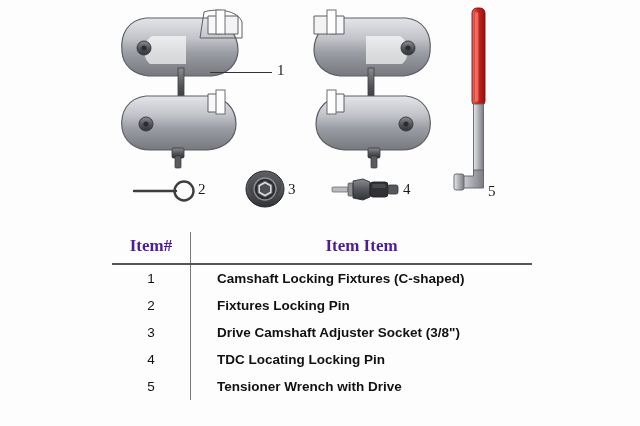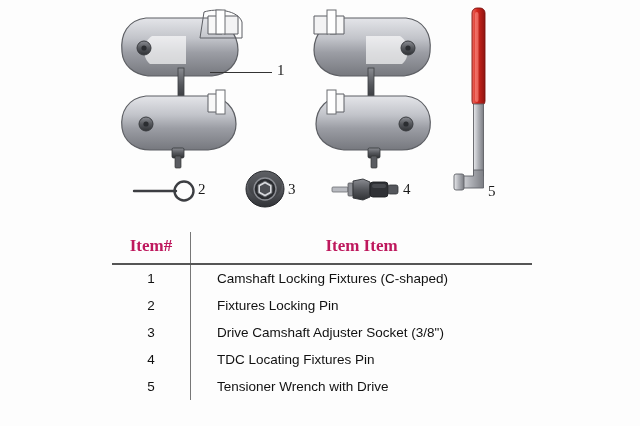--- a/index.html
+++ b/index.html
@@ -55,21 +55,21 @@
   table.parts {
     border-collapse: collapse;
     width: 420px;
   }
   table.parts th {
     font-family: "Liberation Serif", serif;
     font-weight: bold;
     font-size: 17px;
     padding: 4px 0 7px 0;
     text-align: center;
-    color: #be185d;
+    color: #4c1d95;
   }
   table.parts thead tr {
     border-bottom: 2px solid #555;
   }
   table.parts th.col-item {
     width: 78px;
     border-right: 1px solid #777;
   }
   table.parts td {
     font-family: "Liberation Sans", sans-serif;
@@ -78,20 +78,21 @@
     color: #111;
   }
   table.parts td.num {
     width: 78px;
     text-align: center;
     border-right: 1px solid #777;
   }
   table.parts td.name {
     padding-left: 26px;
     text-align: left;
+    font-weight: bold;
   }
 
   
   svg { display: block; overflow: visible; }
 </style>
 </head>
 <body>
 
 <div class="page">
 
@@ -246,21 +247,21 @@
         <tr>
           <td class="num">2</td>
           <td class="name">Fixtures Locking Pin</td>
         </tr>
         <tr>
           <td class="num">3</td>
           <td class="name">Drive Camshaft Adjuster Socket (3/8")</td>
         </tr>
         <tr>
           <td class="num">4</td>
-          <td class="name">TDC Locating Fixtures Pin</td>
+          <td class="name">TDC Locating Locking Pin</td>
         </tr>
         <tr>
           <td class="num">5</td>
           <td class="name">Tensioner Wrench with Drive</td>
         </tr>
       </tbody>
     </table>
   </div>
 
 </div>

